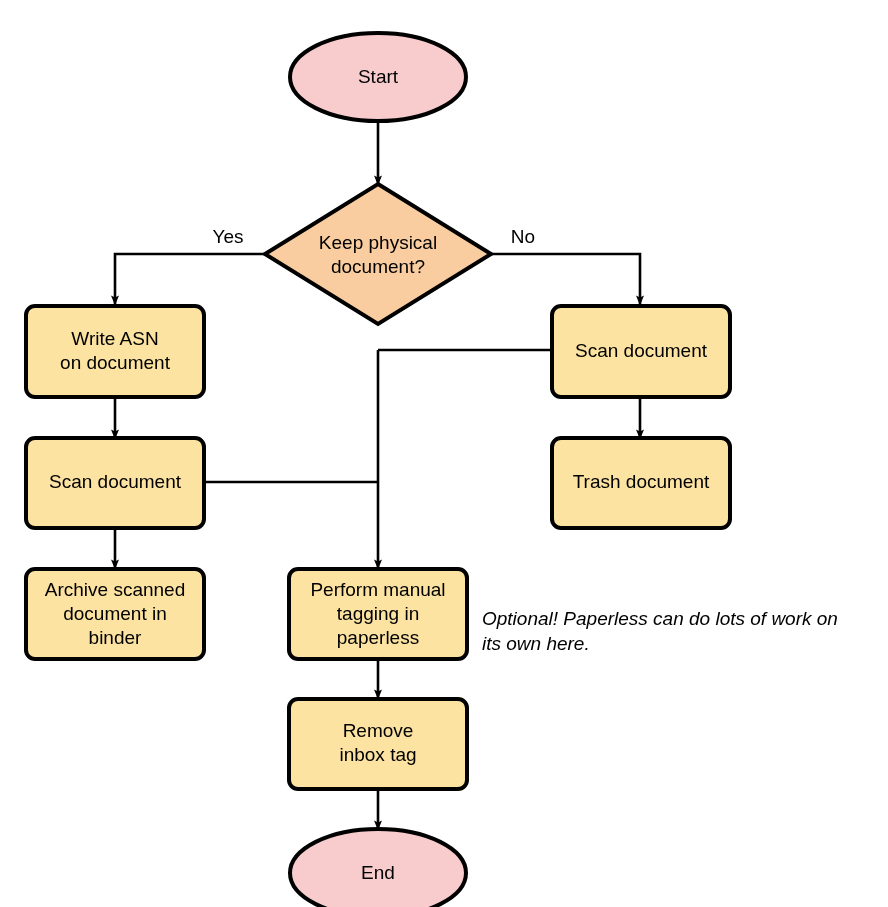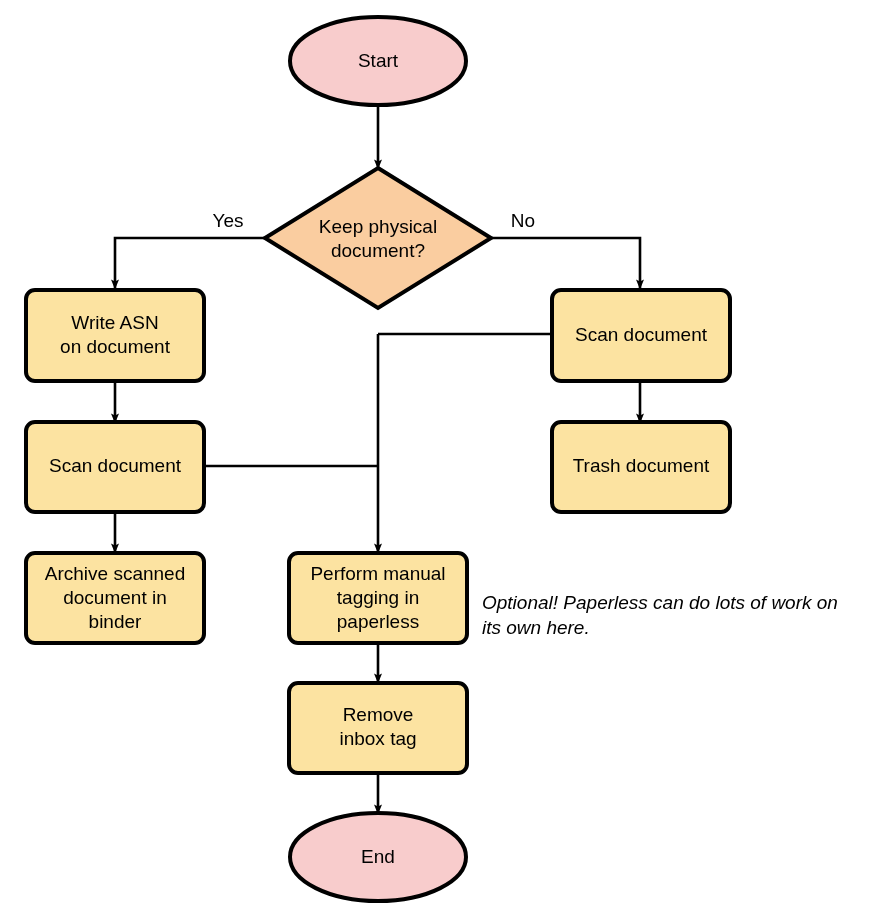--- a/index.html
+++ b/index.html
@@ -10,21 +10,21 @@
   body {
     width: 888px;
     height: 907px;
     position: relative;
     font-family: "Liberation Sans", sans-serif;
     overflow: hidden;
   }
   #flowchart-root {
     position: absolute;
     left: 0;
-    top: 0;
+    top: 16px;
     width: 888px;
     height: 792px;
   }
   svg#flow-svg {
     position: absolute;
     left: 0;
     top: 0;
     width: 888px;
     height: 907px;
     display: block;

